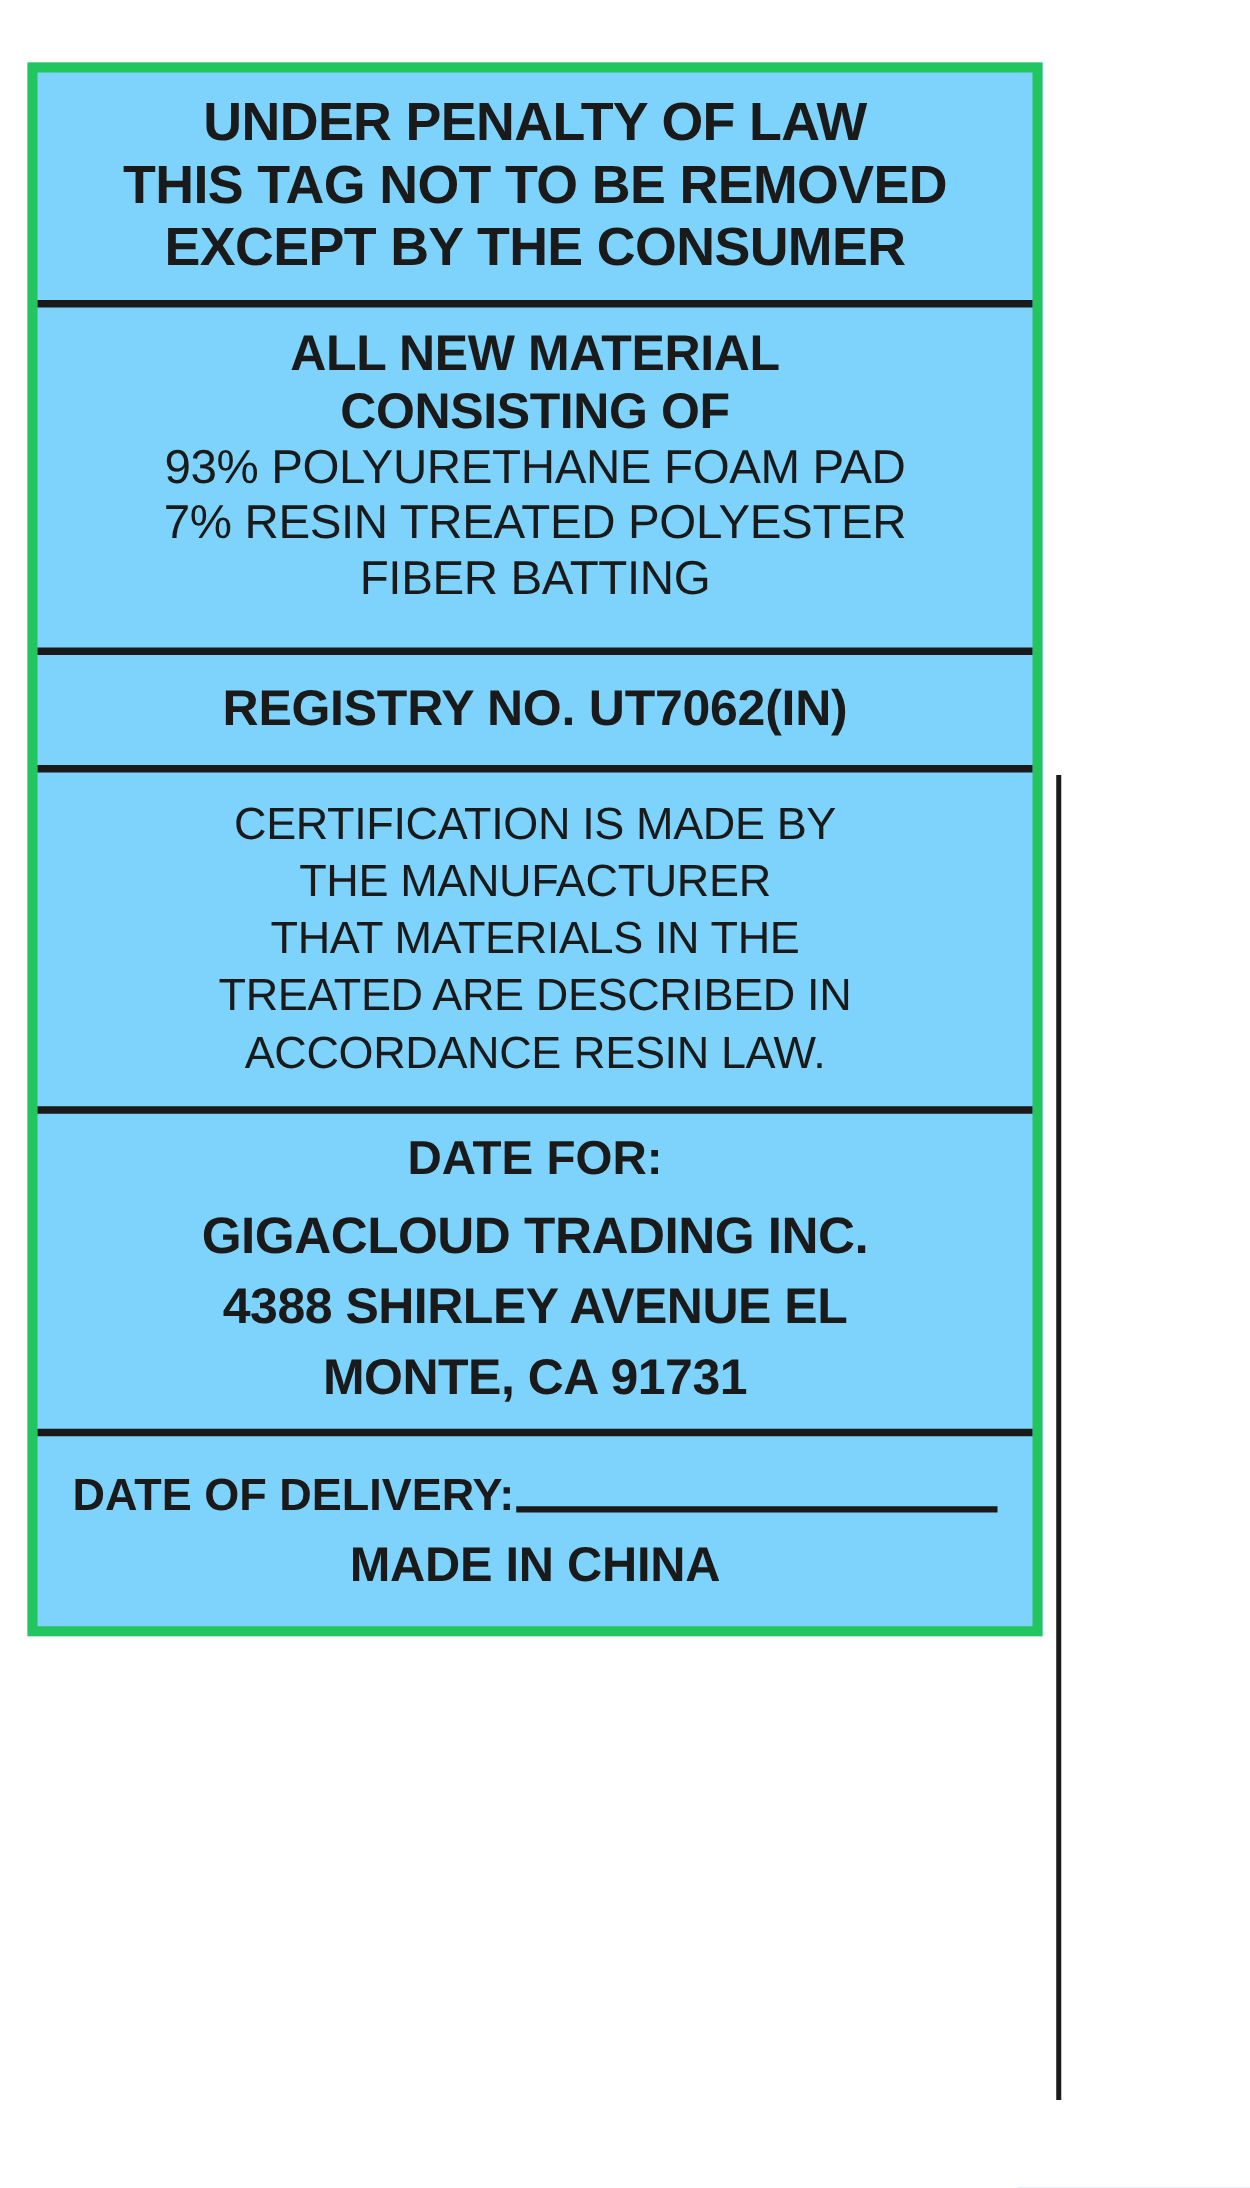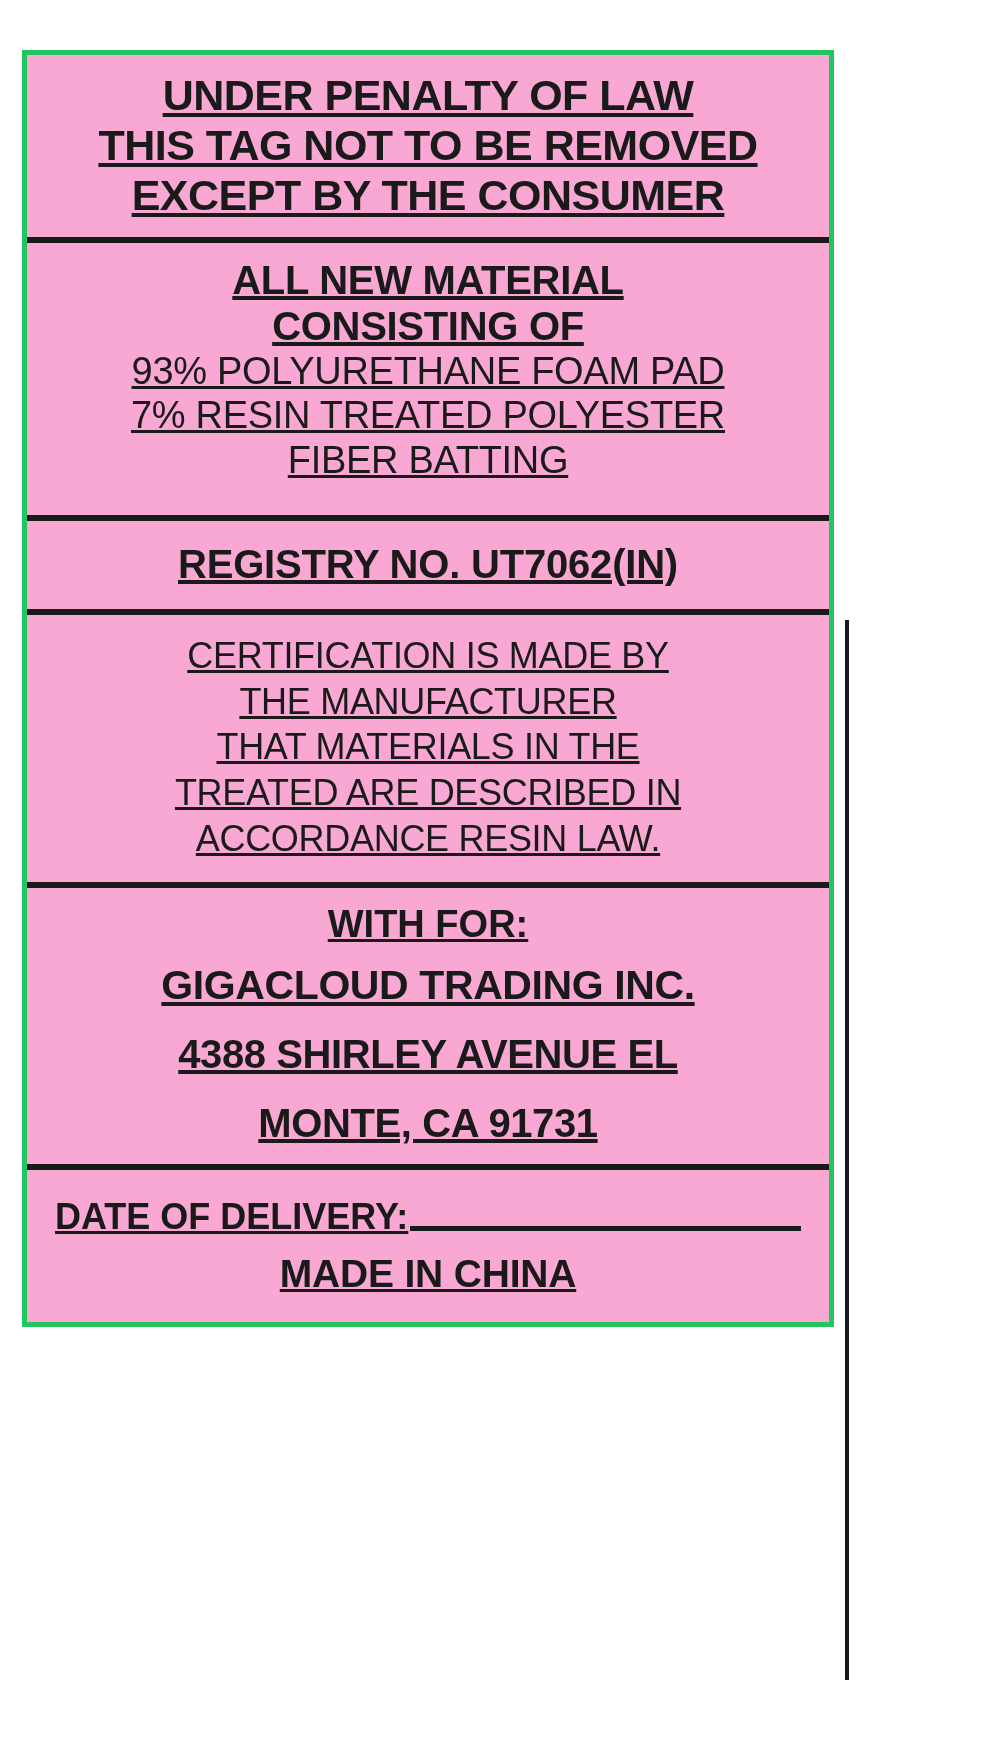--- a/index.html
+++ b/index.html
@@ -14,23 +14,22 @@
     color: #1a1a1a;
     overflow: hidden;
   }
 
   .tag {
     position: absolute;
     left: 22px;
     top: 50px;
     width: 812px;
     box-sizing: border-box;
-    border: 5px solid #22c55e;
-    background: #f9a8d4;
-    text-decoration: underline;
+    border: 8px solid #22c55e;
+    background: #7dd3fc;
   }
 
   
   .edge-right {
     position: absolute;
     left: 845px;
     top: 620px;
     width: 4px;
     height: 1060px;
     background: #1a1a1a;
@@ -98,21 +97,21 @@
   .s-madefor .company {
     font-weight: 700;
     font-size: 41px;
     letter-spacing: -0.4px;
     margin-top: 16px;
   }
   .s-madefor .addr {
     font-weight: 700;
     font-size: 40px;
     letter-spacing: -0.4px;
-    margin-top: 22px;
+    margin-top: 10px;
   }
 
   
   .s-delivery {
     padding: 26px 10px 26px 10px;
     text-align: left;
   }
   .s-delivery .deliv-row {
     display: flex;
     align-items: flex-end;
@@ -165,21 +164,21 @@
 
   <div class="section s-cert">
     <span class="line">CERTIFICATION IS MADE BY</span>
     <span class="line">THE MANUFACTURER</span>
     <span class="line">THAT MATERIALS IN THE</span>
     <span class="line">TREATED ARE DESCRIBED IN</span>
     <span class="line">ACCORDANCE RESIN LAW.</span>
   </div>
 
   <div class="section s-madefor">
-    <span class="line label">WITH FOR:</span>
+    <span class="line label">DATE FOR:</span>
     <span class="line company">GIGACLOUD TRADING INC.</span>
     <span class="line addr">4388 SHIRLEY AVENUE EL</span>
     <span class="line addr">MONTE, CA 91731</span>
   </div>
 
   <div class="section s-delivery">
     <div class="deliv-row">
       <span class="deliv-label">DATE OF DELIVERY:</span>
       <span class="deliv-rule"></span>
     </div>

